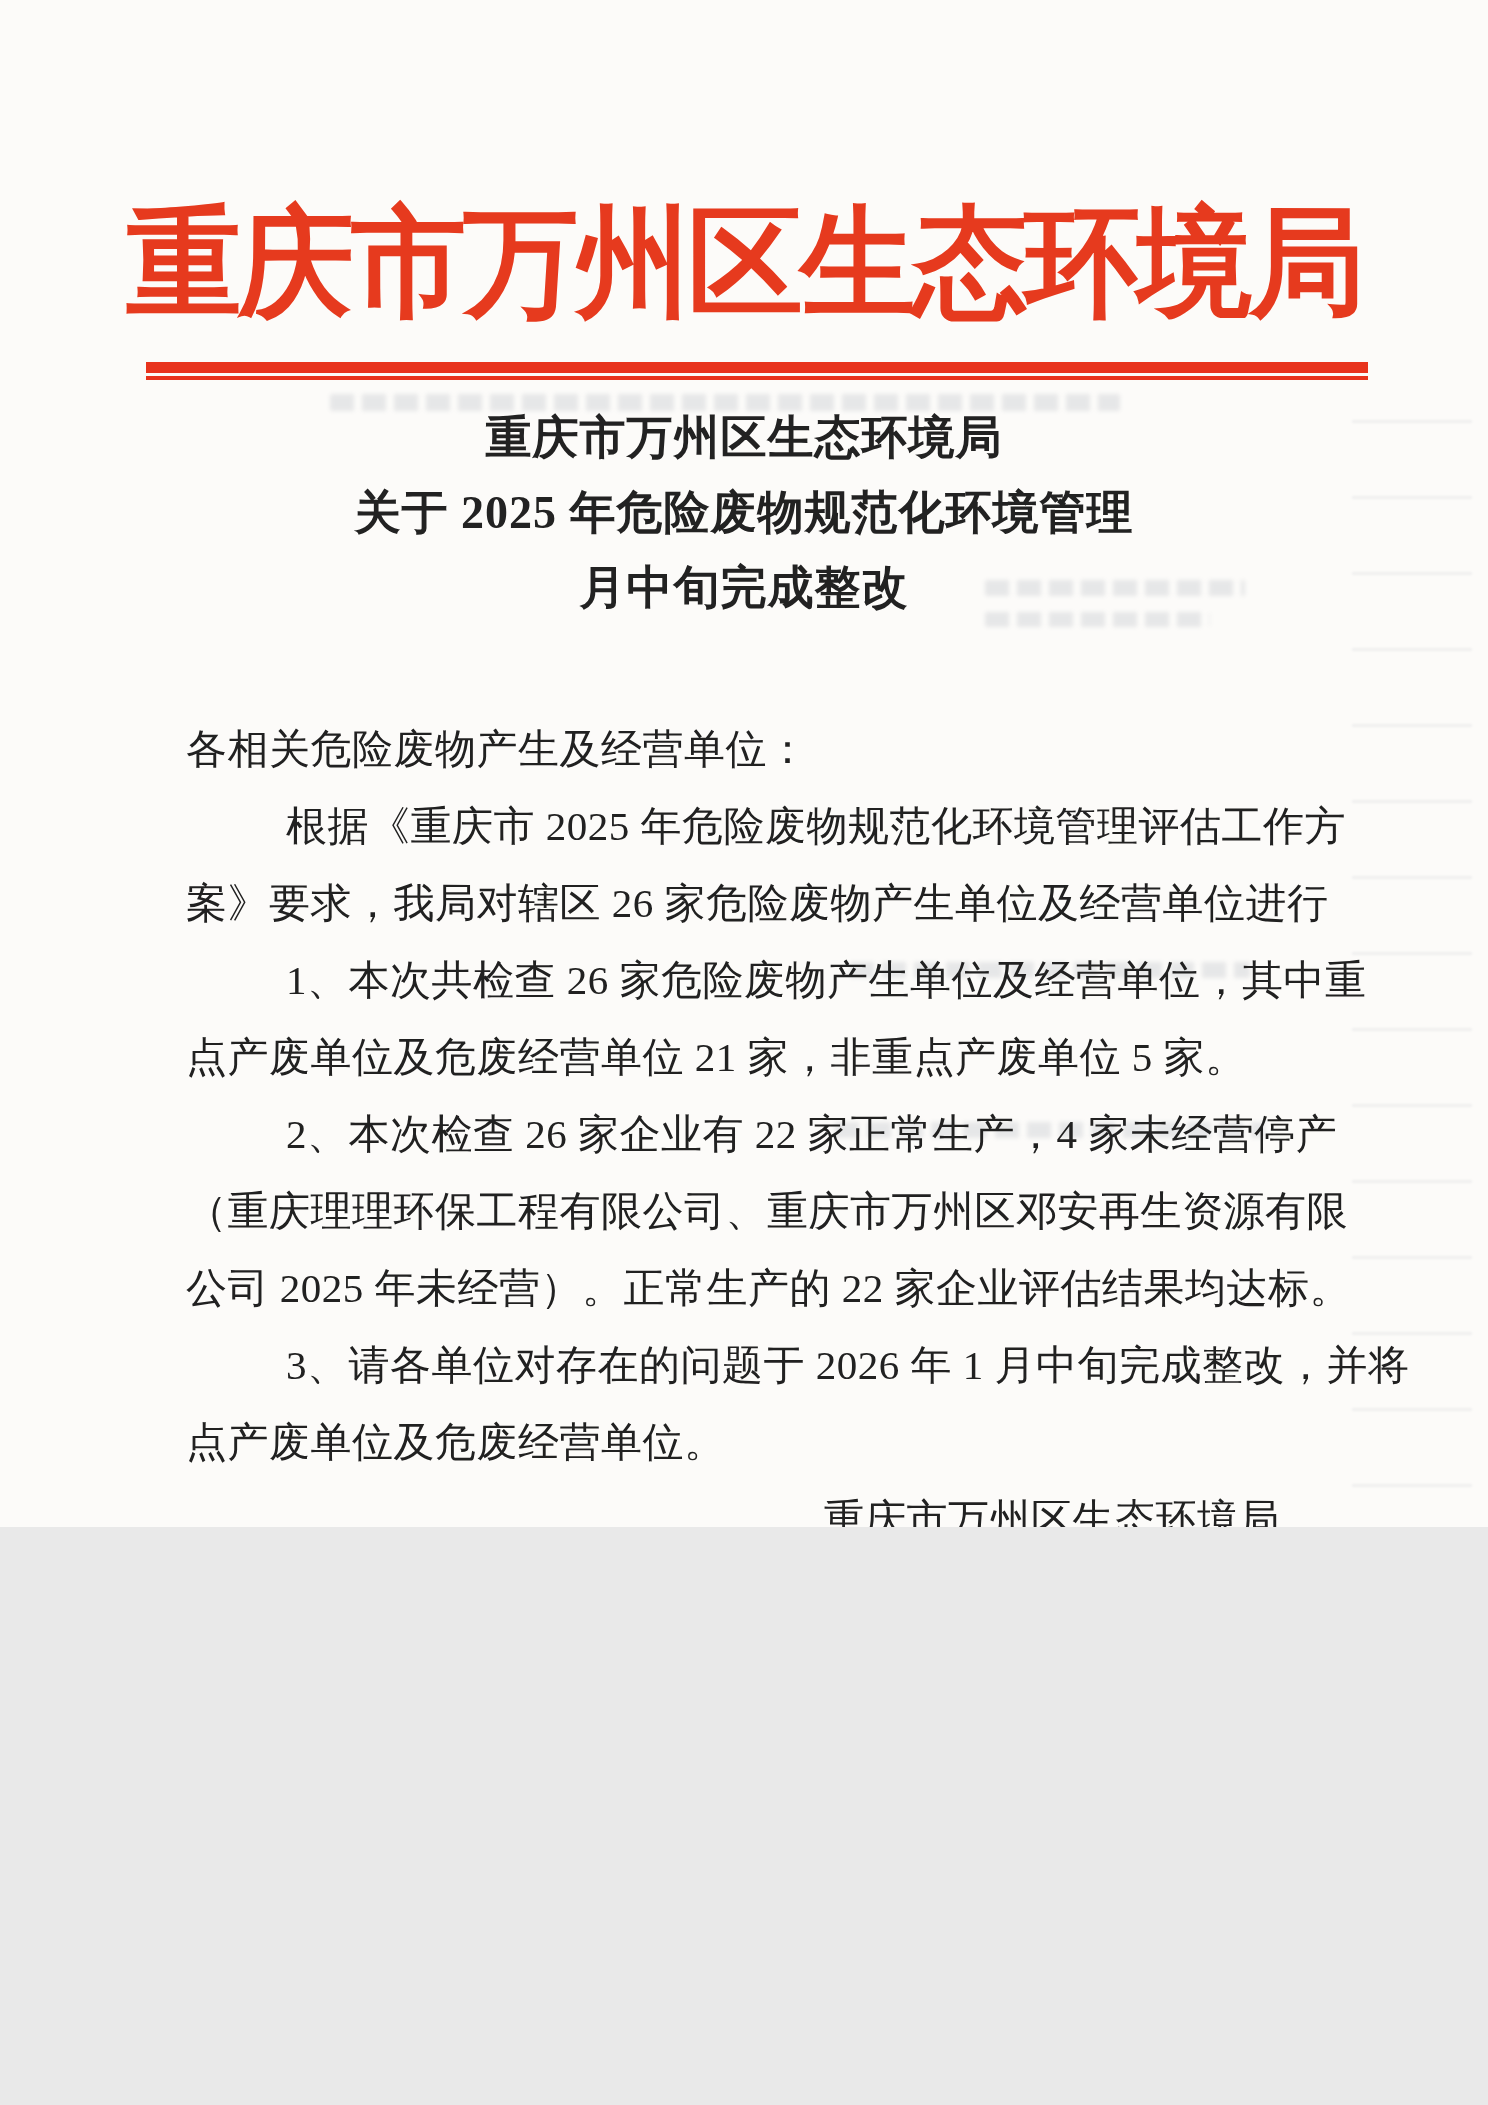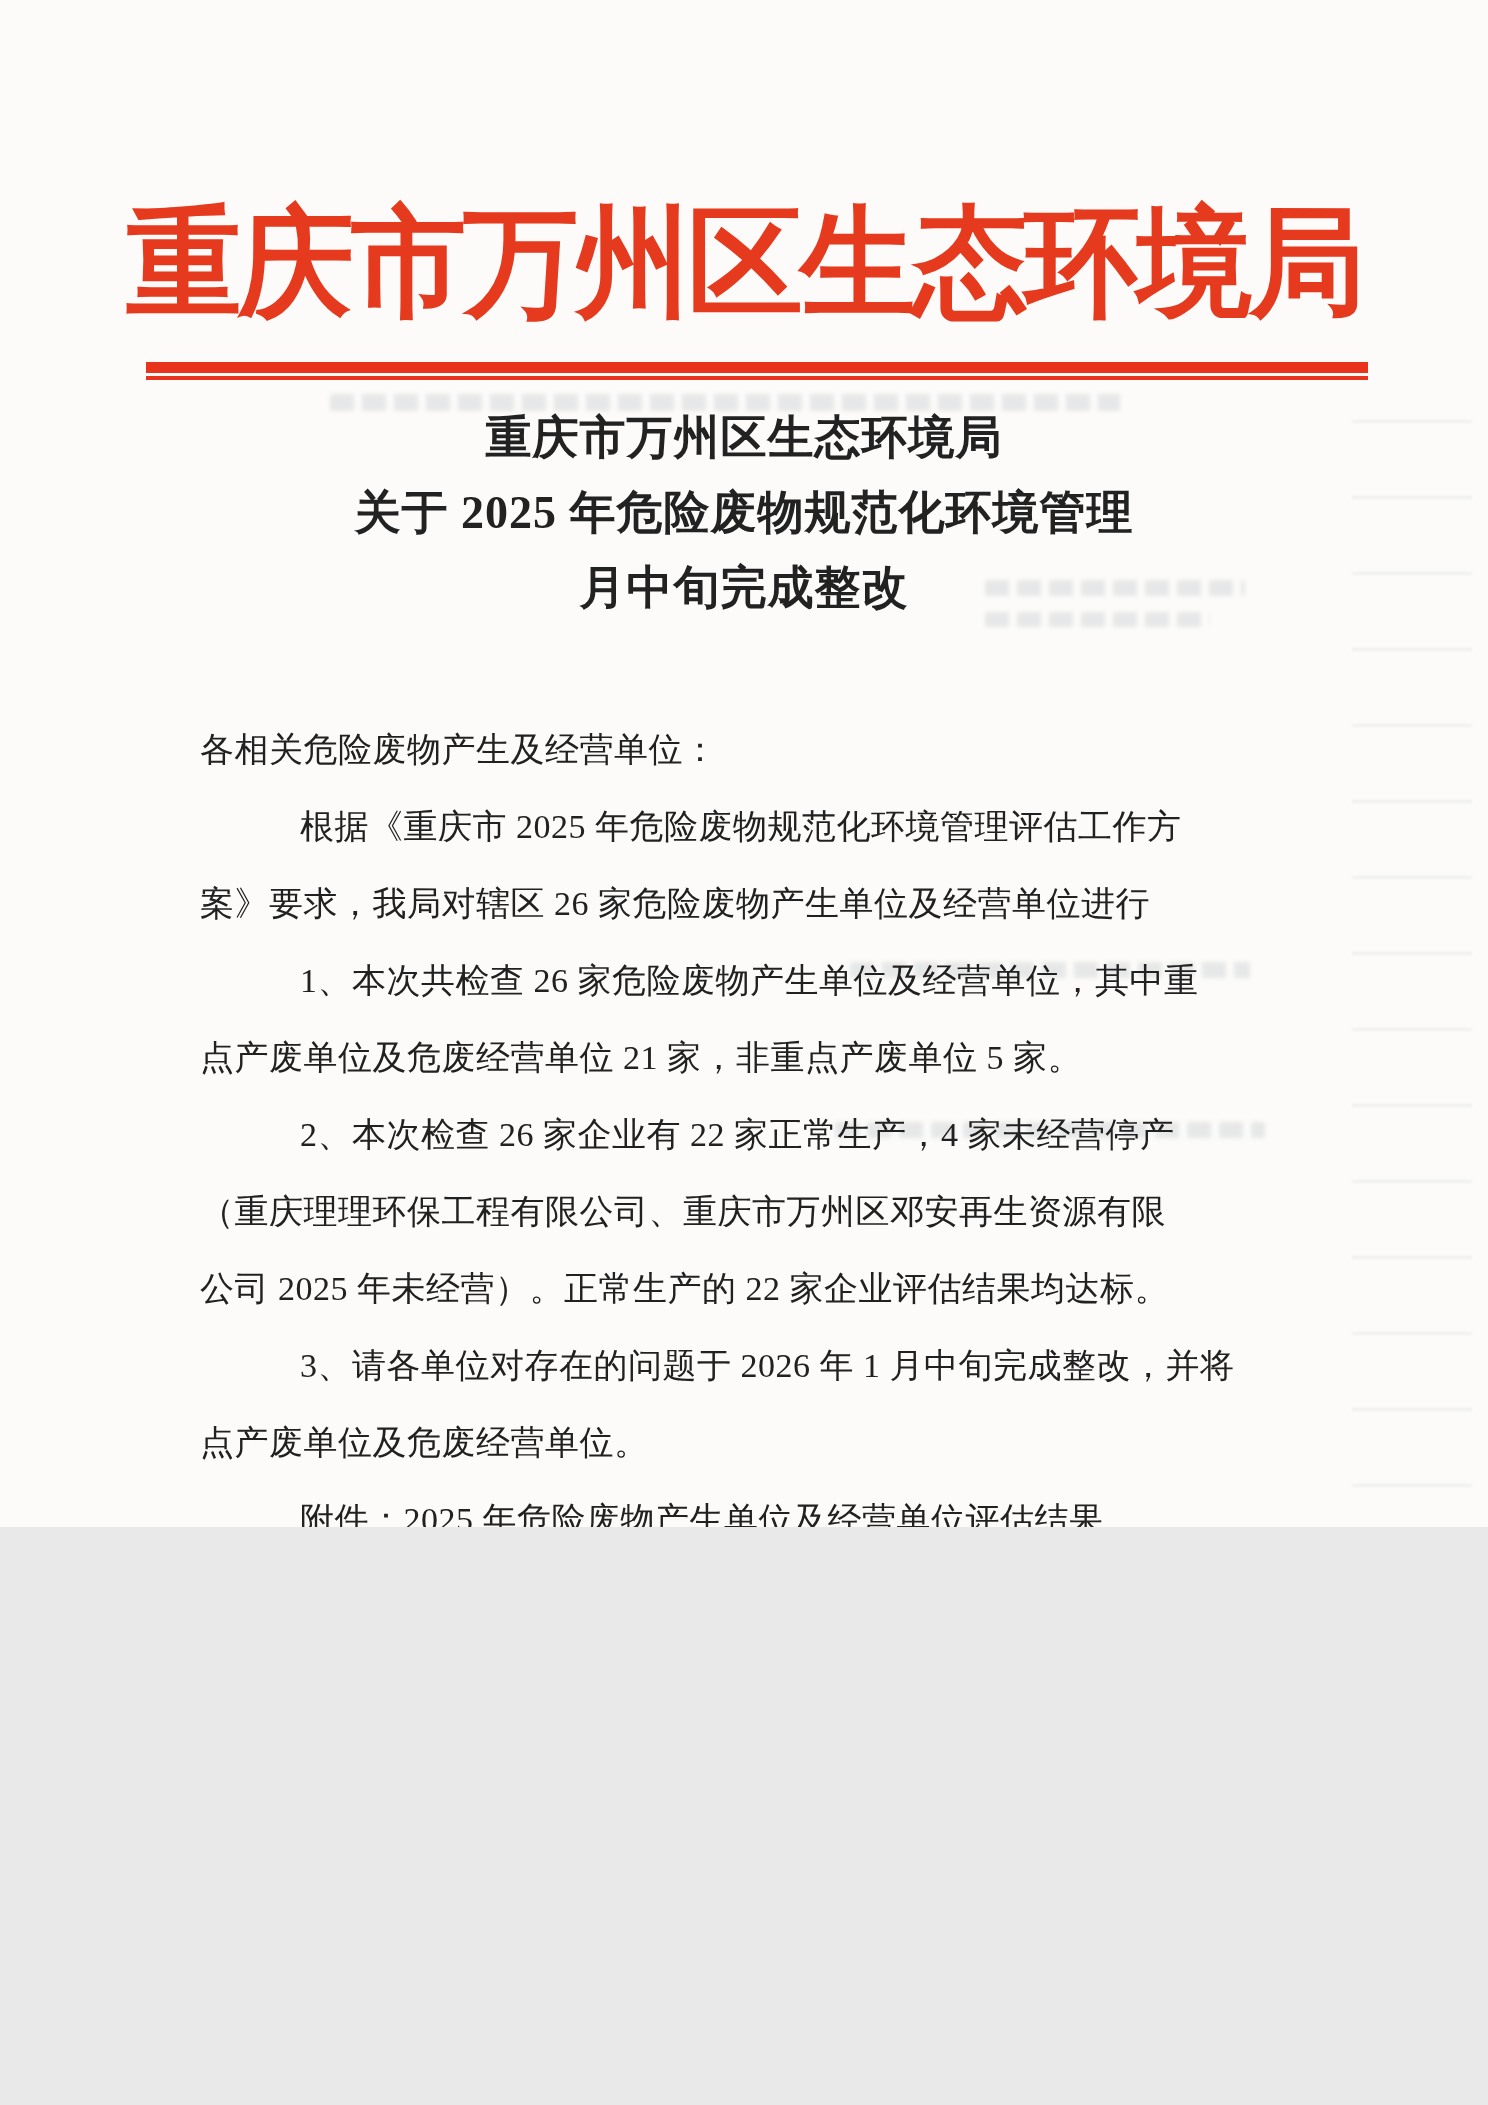--- a/index.html
+++ b/index.html
@@ -38,22 +38,22 @@
   .doc-title{
     position:absolute;top:400px;left:0;width:100%;
     text-align:center;
     font-size:46px;line-height:75px;
     font-weight:bold;
     color:#222;
     letter-spacing:1px;
   }
   
   .body-block{
-    position:absolute;top:711px;left:200px;width:1130px;
-    font-size:34px;line-height:77px;
+    position:absolute;top:711px;left:186px;width:1130px;
+    font-size:41px;line-height:77px;
     color:var(--text);
     letter-spacing:.5px;
   }
   .line{white-space:nowrap;}
   .ind{padding-left:100px;}
   .sig-line{text-align:right;padding-right:36px;}
   .date-line{text-align:center;padding-right:104px;}
   
   .seal{
     position:absolute;left:972px;top:1611px;width:292px;height:292px;
@@ -117,21 +117,20 @@
     <div class="line">各相关危险废物产生及经营单位：</div>
     <div class="line ind">根据《重庆市 2025 年危险废物规范化环境管理评估工作方</div>
     <div class="line">案》要求，我局对辖区 26 家危险废物产生单位及经营单位进行</div>
     <div class="line ind">1、本次共检查 26 家危险废物产生单位及经营单位，其中重</div>
     <div class="line">点产废单位及危废经营单位 21 家，非重点产废单位 5 家。</div>
     <div class="line ind">2、本次检查 26 家企业有 22 家正常生产，4 家未经营停产</div>
     <div class="line">（重庆理理环保工程有限公司、重庆市万州区邓安再生资源有限</div>
     <div class="line">公司 2025 年未经营）。正常生产的 22 家企业评估结果均达标。</div>
     <div class="line ind">3、请各单位对存在的问题于 2026 年 1 月中旬完成整改，并将</div>
     <div class="line">点产废单位及危废经营单位。</div>
-    <div class="line ind">附件：2025 年危险废物产生单位及经营单位评估结果</div>
     <div class="line sig-line">重庆市万州区生态环境局</div>
     <div class="line date-line">2025 年 1 月 13 日</div>
   </div>
 
   <svg class="seal" viewBox="0 0 290 290">
     <circle cx="145" cy="145" r="133" fill="none" stroke-width="11"></circle>
     <polygon points="145,98 157.3,133 194.5,133.9 165,156.5 175.6,192.1 145,171 114.4,192.1 125,156.5 95.5,133.9 132.7,133"></polygon>
     <defs>
       <path id="sealArc" d="M 47.3 180.6 A 104 104 0 1 1 242.7 180.6" fill="none"></path>
     </defs>

